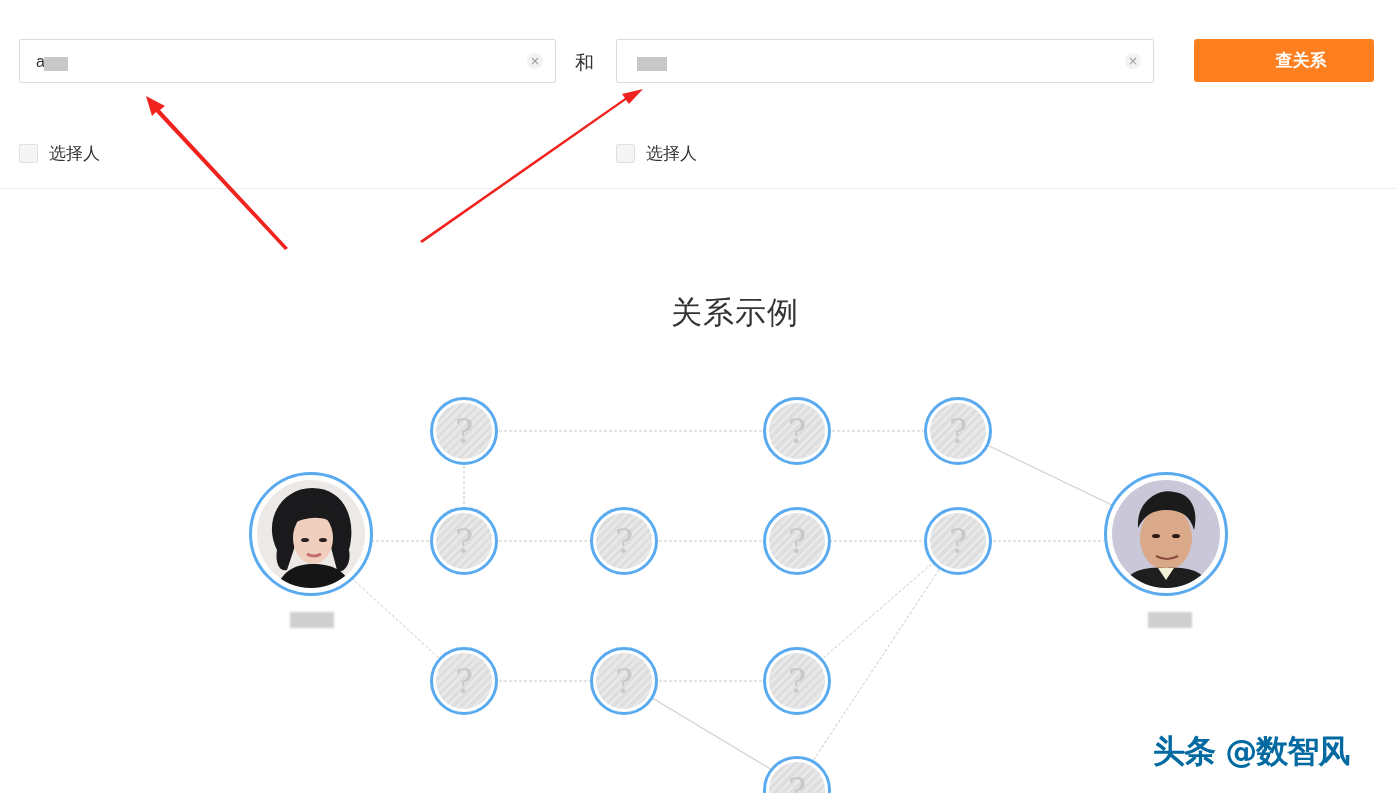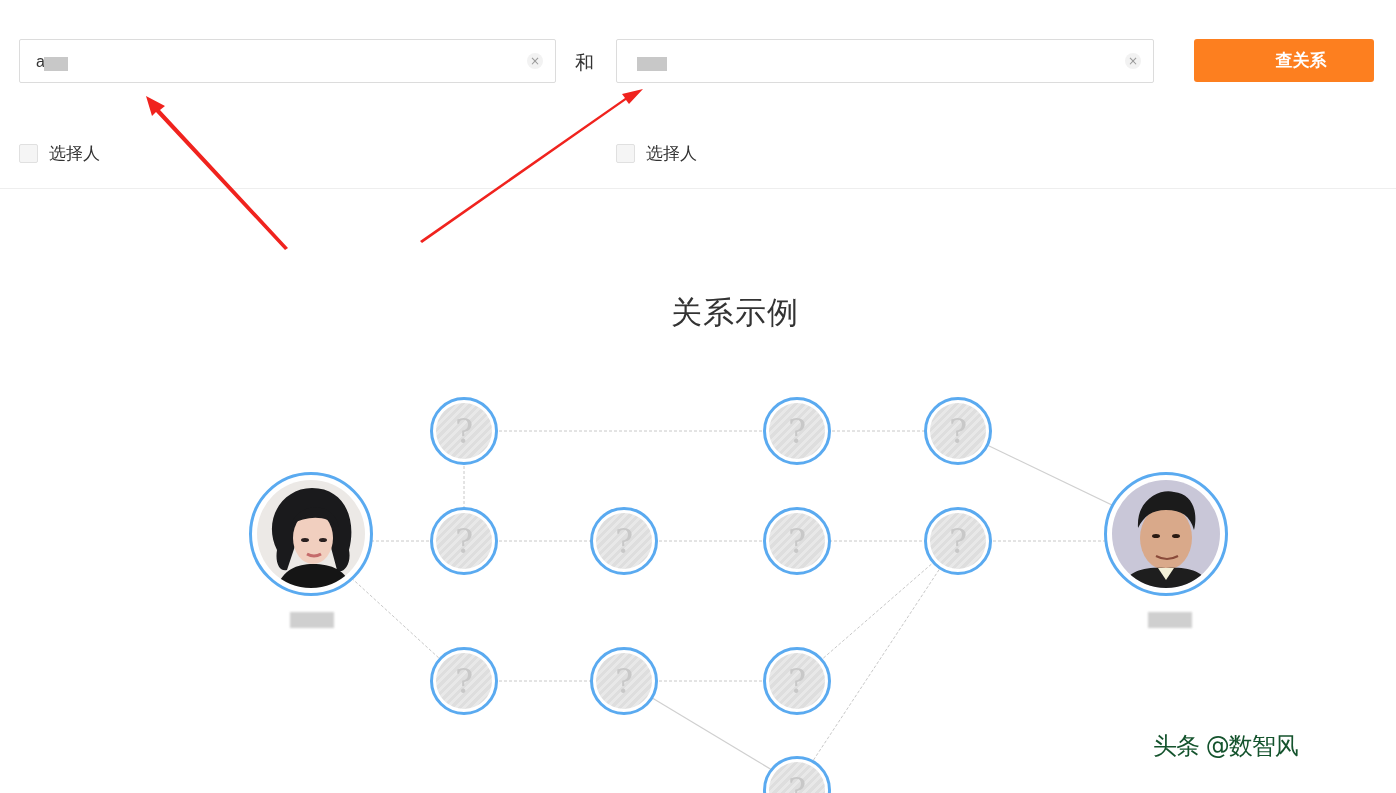--- a/index.html
+++ b/index.html
@@ -16,21 +16,21 @@
   .chk .lbl { font-size:17px; color:#333; }
   .arrows { position:absolute; left:0; top:0; pointer-events:none; }
   .title { position:absolute; left:0; width:1396px; top:292px; text-align:center; font-size:31px; color:#333; letter-spacing:1px; margin-left:37px; }
   .graph { position:absolute; left:0; top:0; }
   .qnode { position:absolute; width:62px; height:62px; margin-left:-34px; margin-top:-34px; border:3px solid #5aaaf0; border-radius:50%; background:#fff; box-sizing:content-box; }
   .qnode .inner { position:absolute; left:3px; top:3px; width:56px; height:56px; border-radius:50%;
     background: repeating-linear-gradient(135deg, #dedede 0 3px, #e8e8e8 3px 6px); color:#c8c8c8; font-family:"DejaVu Serif", serif; font-size:34px; text-align:center; line-height:56px; }
   .person { position:absolute; width:118px; height:118px; margin-left:-62px; margin-top:-62px; border:3px solid #5aaaf0; border-radius:50%; background:#fff; }
   .person .photo { position:absolute; left:5px; top:5px; width:108px; height:108px; border-radius:50%; overflow:hidden; }
   .pname { position:absolute; width:44px; height:16px; background:#cfcfcf; filter:blur(0.8px); }
-  .watermark { position:absolute; left:1153px; top:730px; font-size:24px; color:#14532d; font-weight:normal; letter-spacing:-1px; text-shadow:1px 1px 0 #fff, -1px -1px 0 #fff; }
+  .watermark { position:absolute; left:1153px; top:730px; font-size:32px; color:#0369a1; font-weight:bold; letter-spacing:-1px; text-shadow:1px 1px 0 #fff, -1px -1px 0 #fff; }
 </style>
 </head>
 <body>
 
 <div class="search-bar">
   <div class="input-wrap" style="left:19px; width:537px;">
     <input type="text" value="a" style="">
     <span class="blur" style="left:24px;"></span>
     <span class="clear">×</span>
   </div>

